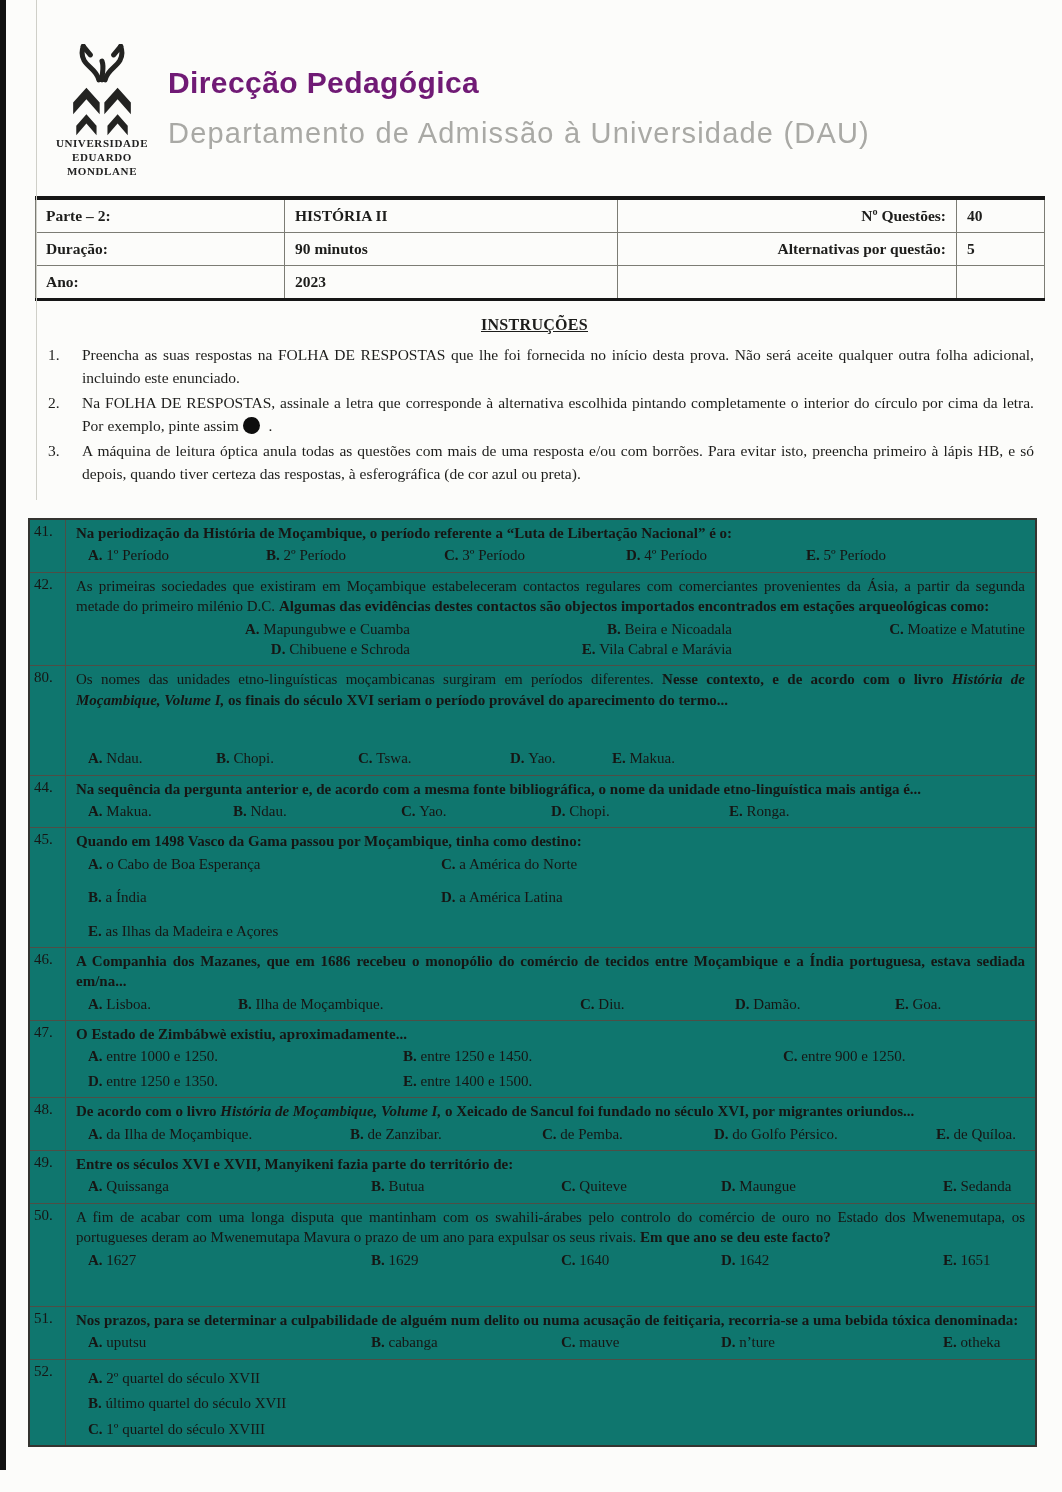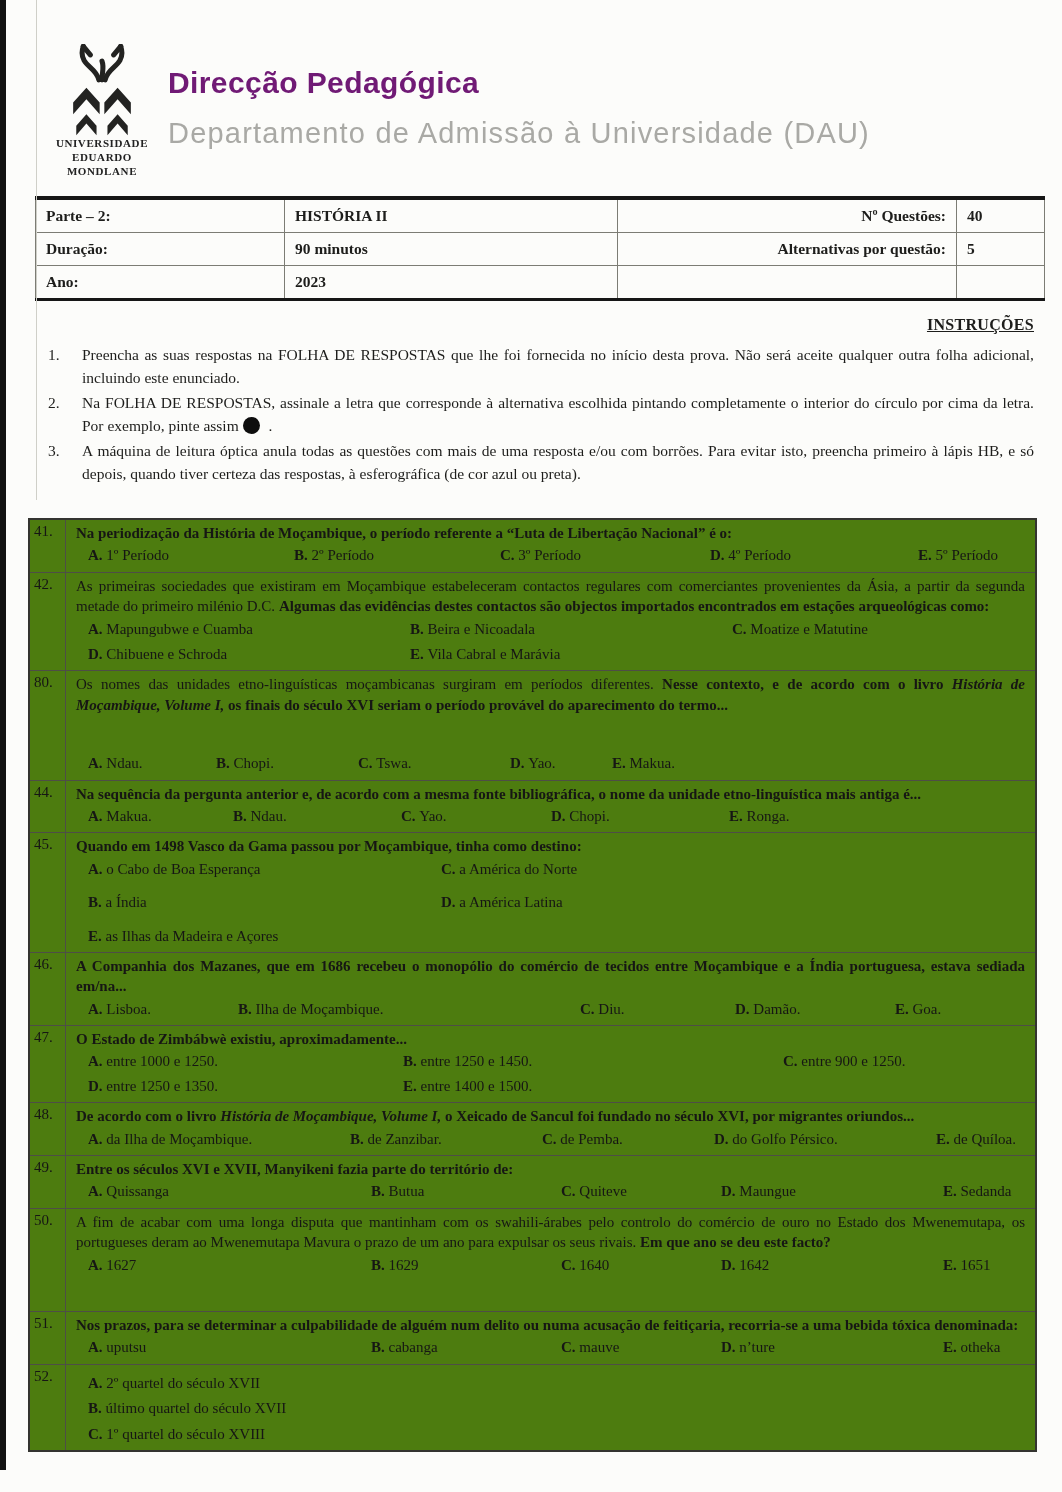--- a/index.html
+++ b/index.html
@@ -21,42 +21,42 @@
     font-family:"Liberation Serif",serif;font-size:15.5px;font-weight:bold;color:#1d1d1b;
     border-top:4px solid #161616;border-bottom:3px solid #161616;}
   .info-table td{border:1px solid #7c7c74;padding:5px 10px;height:22px;overflow:hidden;}
   .info-table td.c0{width:228px;}
   .info-table td.c1{width:312px;}
   .info-table td.c2{width:318px;text-align:right;}
   .info-table td.c3{width:67px;}
 
   
   .instructions{margin:15px 28px 0 35px;font-family:"Liberation Serif",serif;color:#1d1d1b;}
-  .instr-title{text-align:right;font-size:16px;font-weight:bold;margin:6px 0 10px 0;text-decoration:underline;letter-spacing:.3px;}
+  .instr-title{text-align:center;font-size:16px;font-weight:bold;margin:6px 0 10px 0;text-decoration:underline;letter-spacing:.3px;}
   .instr-item{display:flex;margin-bottom:3px;font-size:15.5px;line-height:1.45;}
   .instr-num{width:34px;flex:none;padding-left:13px;}
   .instr-text{flex:1;text-align:justify;}
   .dot{display:inline-block;width:17px;height:17px;border-radius:50%;background:#0d0d0d;vertical-align:-3px;margin:0 5px 0 4px;}
 
   
   .questions{margin:33px 0 0 28px;width:1009px;border:2px solid #343430;box-sizing:border-box;
-    font-family:"Liberation Serif",serif;color:#161614;background:#4d7c0f;}
+    font-family:"Liberation Serif",serif;color:#161614;background:#0f766e;}
   .q-row{display:flex;border-bottom:1px solid #4e4e46;}
   .q-row:last-child{border-bottom:none;}
   .q-num{flex:none;width:36px;border-right:1px solid #4e4e46;font-size:15px;padding:3px 2px 0 4px;box-sizing:border-box;}
   .q-body{flex:1;padding:3px 10px 6px 10px;min-width:0;}
   .q-stem{margin:0;font-size:15px;line-height:1.36;text-align:justify;}
   .bold{font-weight:bold;}
   .italic{font-style:italic;}
   .q-opts{margin-top:2px;padding-left:12px;font-size:15px;line-height:1.36;display:grid;grid-template-columns:repeat(5,1fr);}
   .opt{white-space:nowrap;}
   .opt-letter{font-weight:bold;}
 
-  .qn-41 .q-opts{grid-template-columns:178px 178px 182px 180px 1fr;gap:28px;}
-  .qn-42 .q-opts{grid-template-columns:322px 322px 1fr;row-gap:5px;}
+  .qn-41 .q-opts{grid-template-columns:178px 178px 182px 180px 1fr;}
+  .qn-42 .q-opts{grid-template-columns:322px 322px 1fr;text-align:right;}
   .qn-43 .q-opts{grid-template-columns:128px 142px 152px 102px 1fr;margin-top:38px;}
   .qn-44 .q-opts{grid-template-columns:145px 168px 150px 178px 1fr;}
   .qn-45 .q-opts{grid-template-columns:340px 1fr;row-gap:5px;gap:13px;}
   .qn-46 .q-opts{grid-template-columns:150px 342px 155px 160px 1fr;}
   .qn-47 .q-opts{grid-template-columns:315px 380px 1fr;row-gap:4px;}
   .qn-48 .q-opts{grid-template-columns:262px 192px 172px 222px 1fr;}
   .qn-49 .q-opts,.qn-50 .q-opts,.qn-51 .q-opts{grid-template-columns:283px 190px 160px 222px 1fr;}
   .qn-50 .q-opts{padding-bottom:30px;}
   .qn-52 .q-opts{display:block;}
   .qn-52 .opt{display:block;margin-top:5px;}

